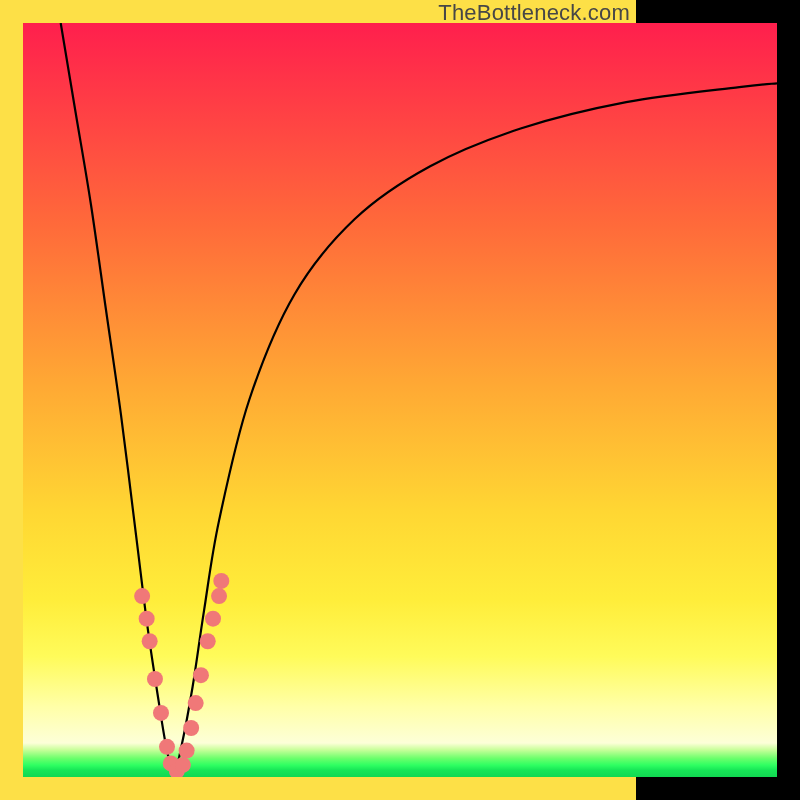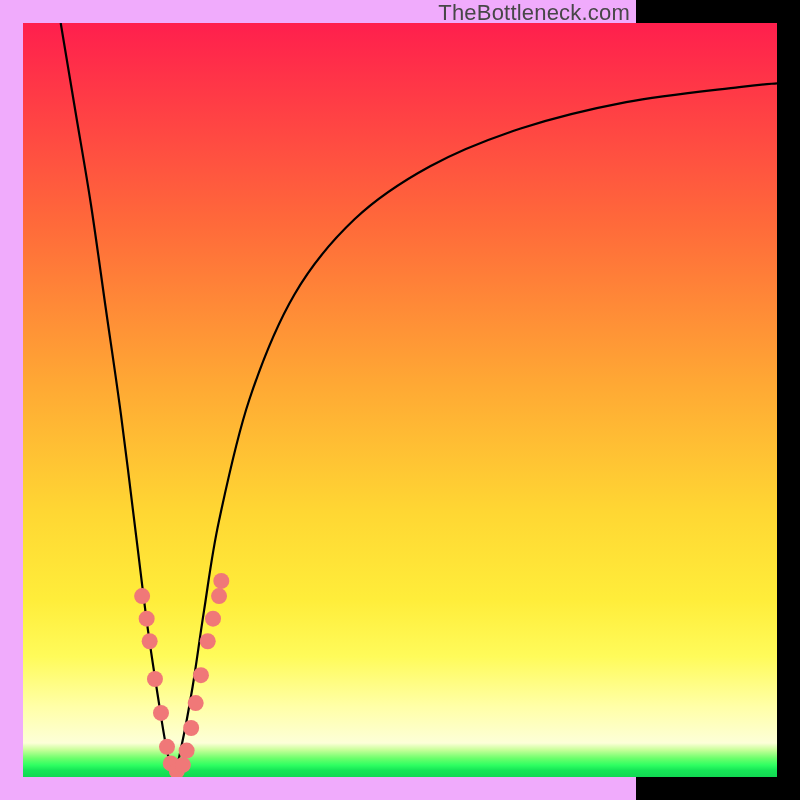--- a/index.html
+++ b/index.html
@@ -8,21 +8,21 @@
     width: 800px;
     height: 800px;
     overflow: hidden;
     background: #000;
     font-family: Arial, Helvetica, sans-serif;
   }
   .frame {
     position: absolute;
     top: 0; left: 0;
     width: 636px; height: 800px;
-    background: #f0abfc;
+    background: #fde047;
   }
   .plot-area {
     position: absolute;
     top: 23px;
     left: 23px;
     width: 754px;
     height: 754px;
     overflow: hidden;
   }
   

